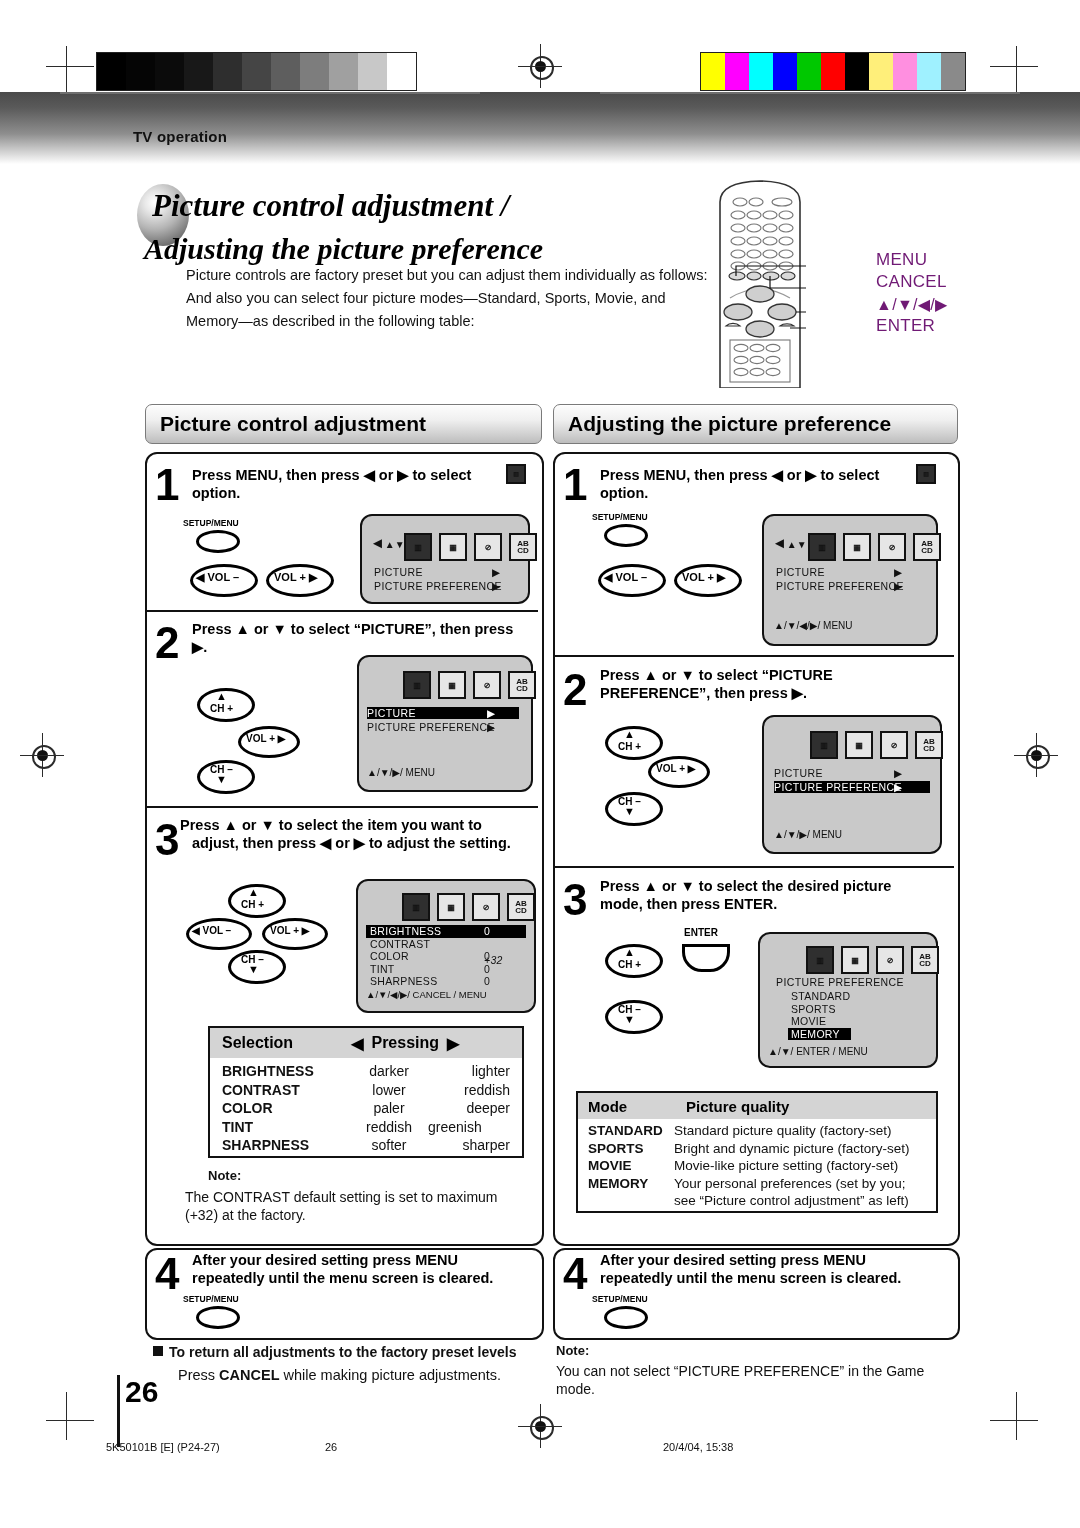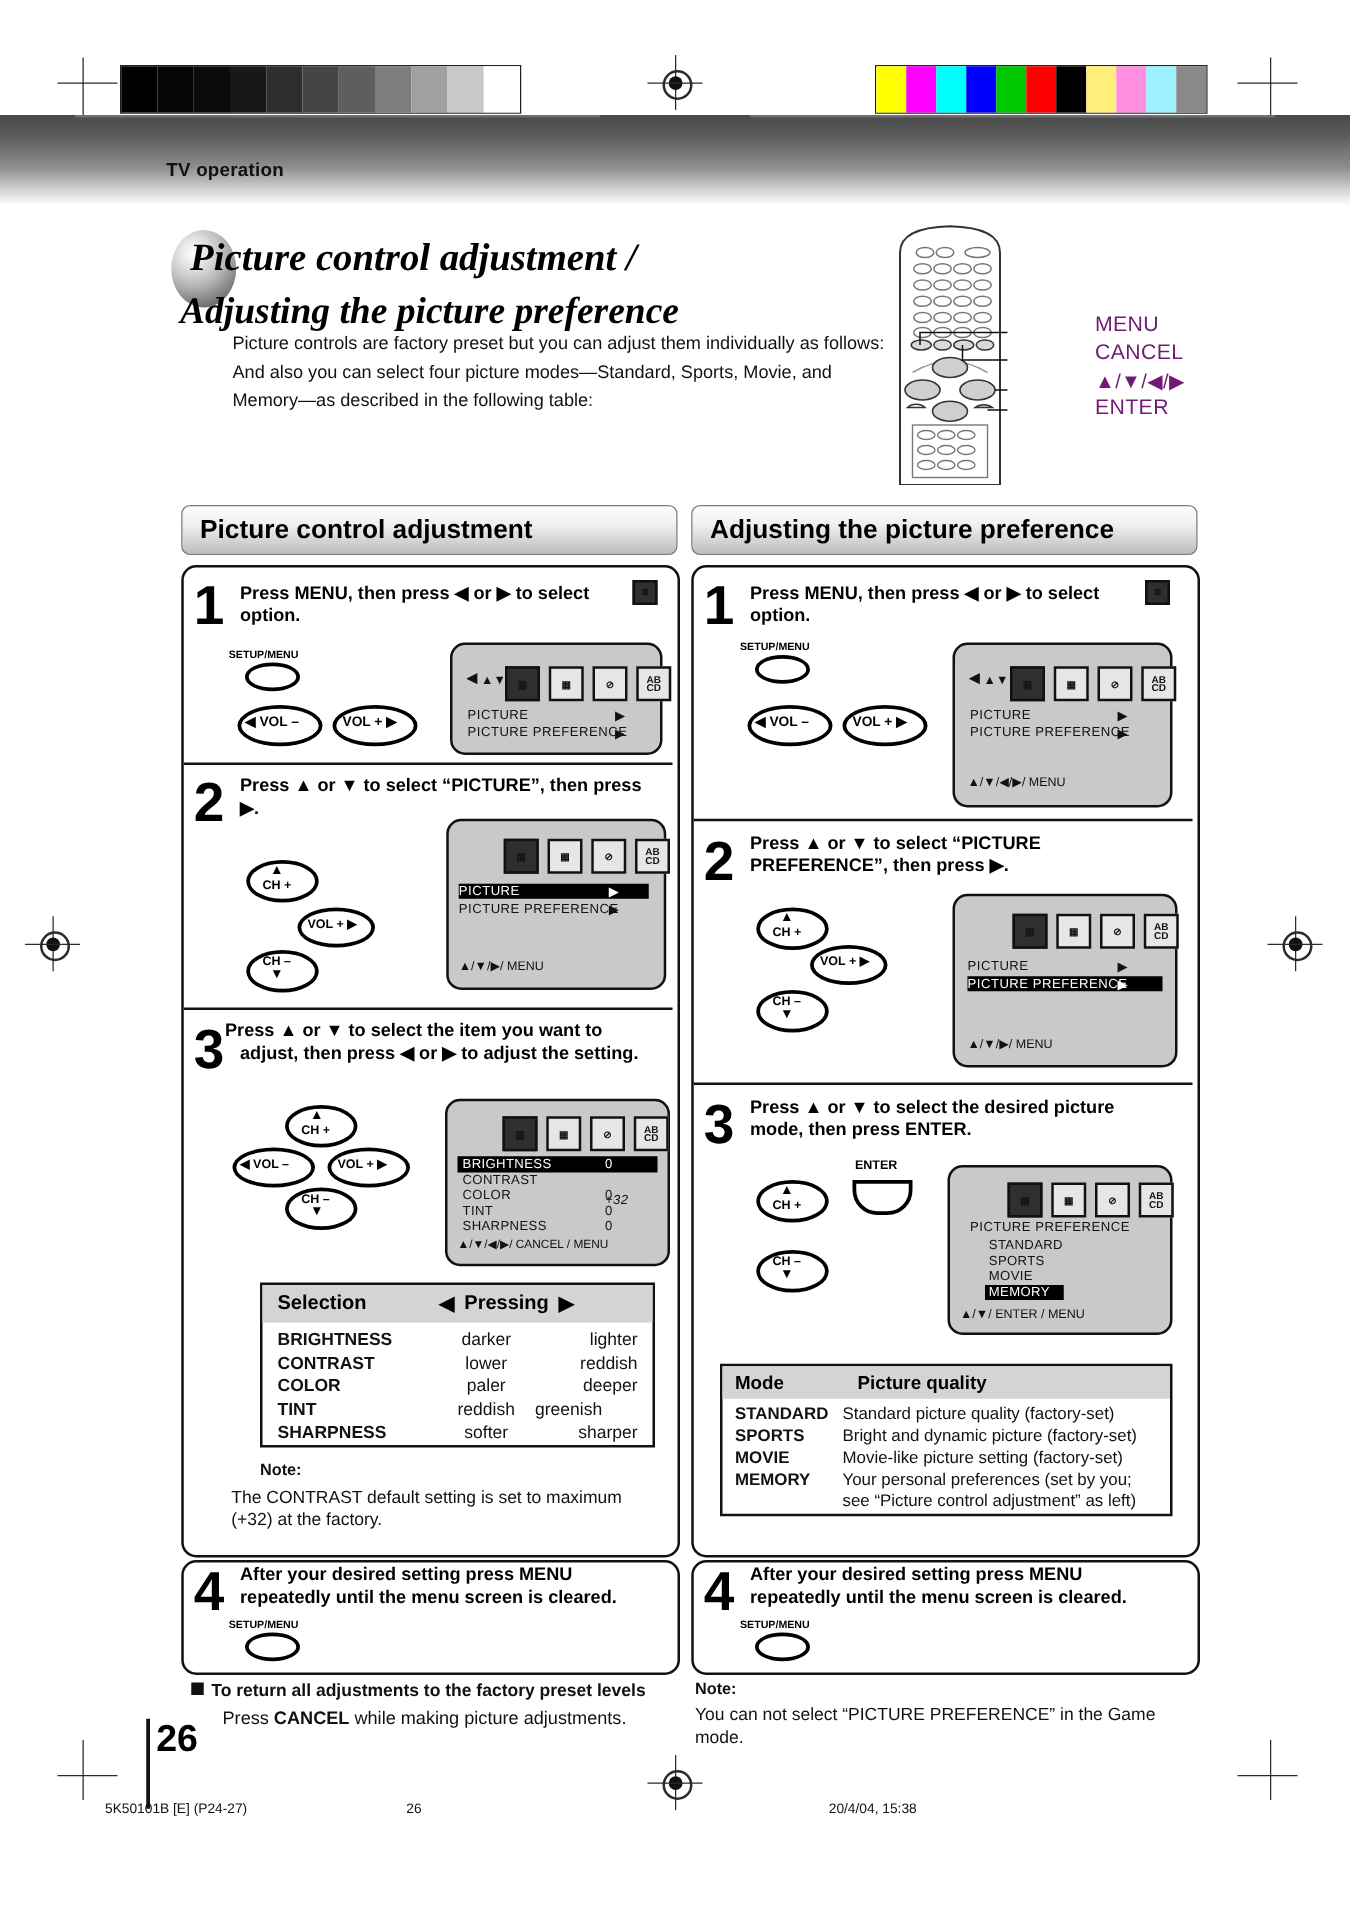--- a/index.html
+++ b/index.html
@@ -580,21 +580,21 @@
 <div class="key-lbl" style="left:592px;top:1294px;font-size:8.5px;">SETUP/MENU</div>
 <div class="oval" style="left:604px;top:1306px;width:38px;height:17px;"></div>
 
 <div class="note-ttl" style="left:556px;top:1343px;font-size:13px;">Note:</div>
 <div class="note-body" style="left:556px;top:1362px;font-size:14px;">You can not select “PICTURE PREFERENCE” in the Game</div>
 <div class="note-body" style="left:556px;top:1380px;font-size:14px;">mode.</div>
 
 <div class="pagerule" style="left:117px;top:1375px;height:72px;"></div>
 <div class="pageno" style="left:125px;top:1375px;font-size:30px;">26</div>
 
-<div class="foot" style="left:84px;top:1441px;font-size:11px;">5K50101B [E] (P24-27)</div>
+<div class="foot" style="left:106px;top:1441px;font-size:11px;">5K50101B [E] (P24-27)</div>
 <div class="foot" style="left:325px;top:1441px;font-size:11px;">26</div>
 <div class="foot" style="left:663px;top:1441px;font-size:11px;">20/4/04, 15:38</div>
 
 <div class="corner-mark" style="left:46px;top:1392px;">
   <div class="h" style="left:0;top:28px;"></div>
   <div class="v" style="left:20px;top:0;"></div>
 </div>
 <div class="corner-mark" style="left:990px;top:1392px;">
   <div class="h" style="left:0;top:28px;"></div>
   <div class="v" style="left:26px;top:0;"></div>

